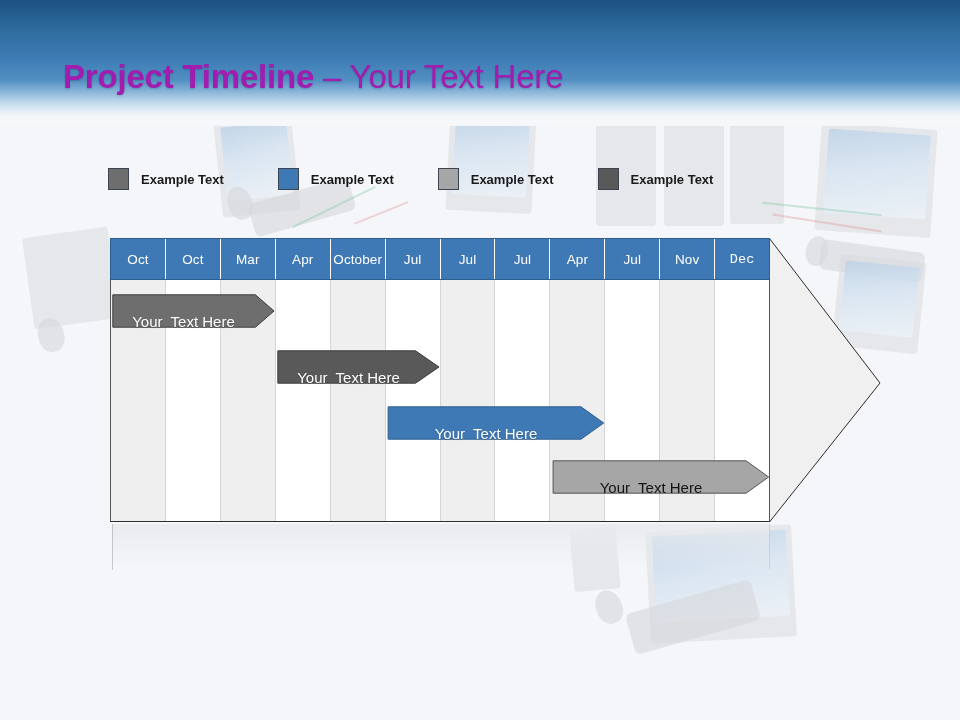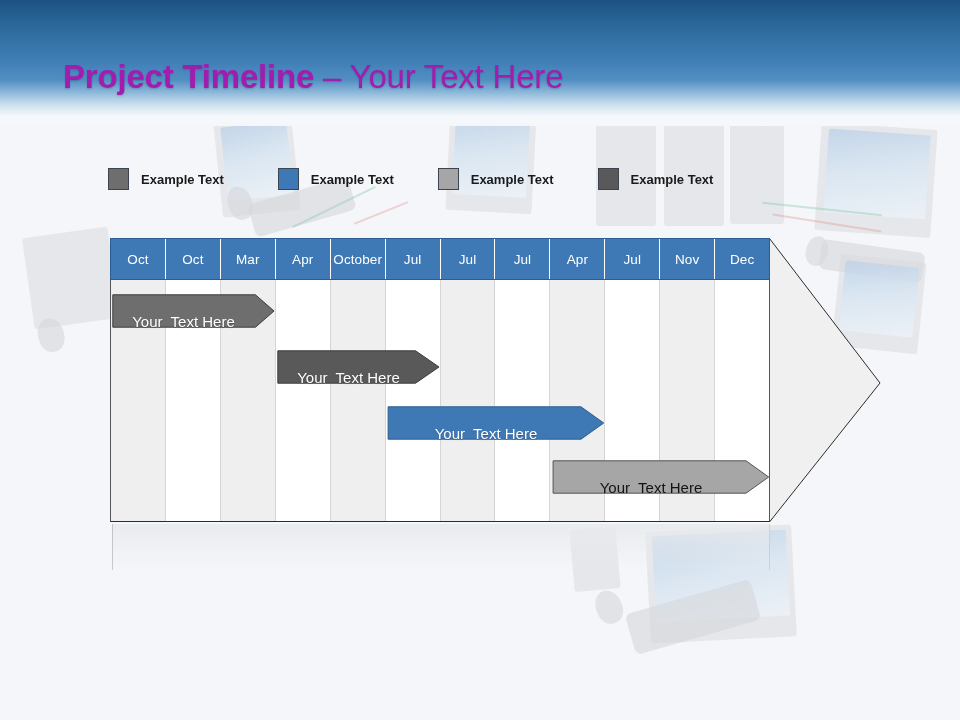--- a/index.html
+++ b/index.html
@@ -126,21 +126,21 @@
   .month-cell {
     flex: 1 1 0;
     display: flex;
     align-items: center;
     justify-content: center;
     color: #FFFFFF;
     font-size: 13.5px;
     border-right: 1px solid #ffffff;
     letter-spacing: .1px;
   }
-  .month-cell:last-child { border-right: none; }
+  .month-cell:last-child { border-right: none; font-family: Liberation Mono, monospace; }
 
   .grid-body {
     position: absolute;
     left: 0; top: 42px;
     width: 660px; height: 242px;
     display: flex;
     background: #FFFFFF;
     border-left: 1px solid #555;
     border-right: 1px solid #555;
     border-bottom: 1.5px solid #2c2c2c;

